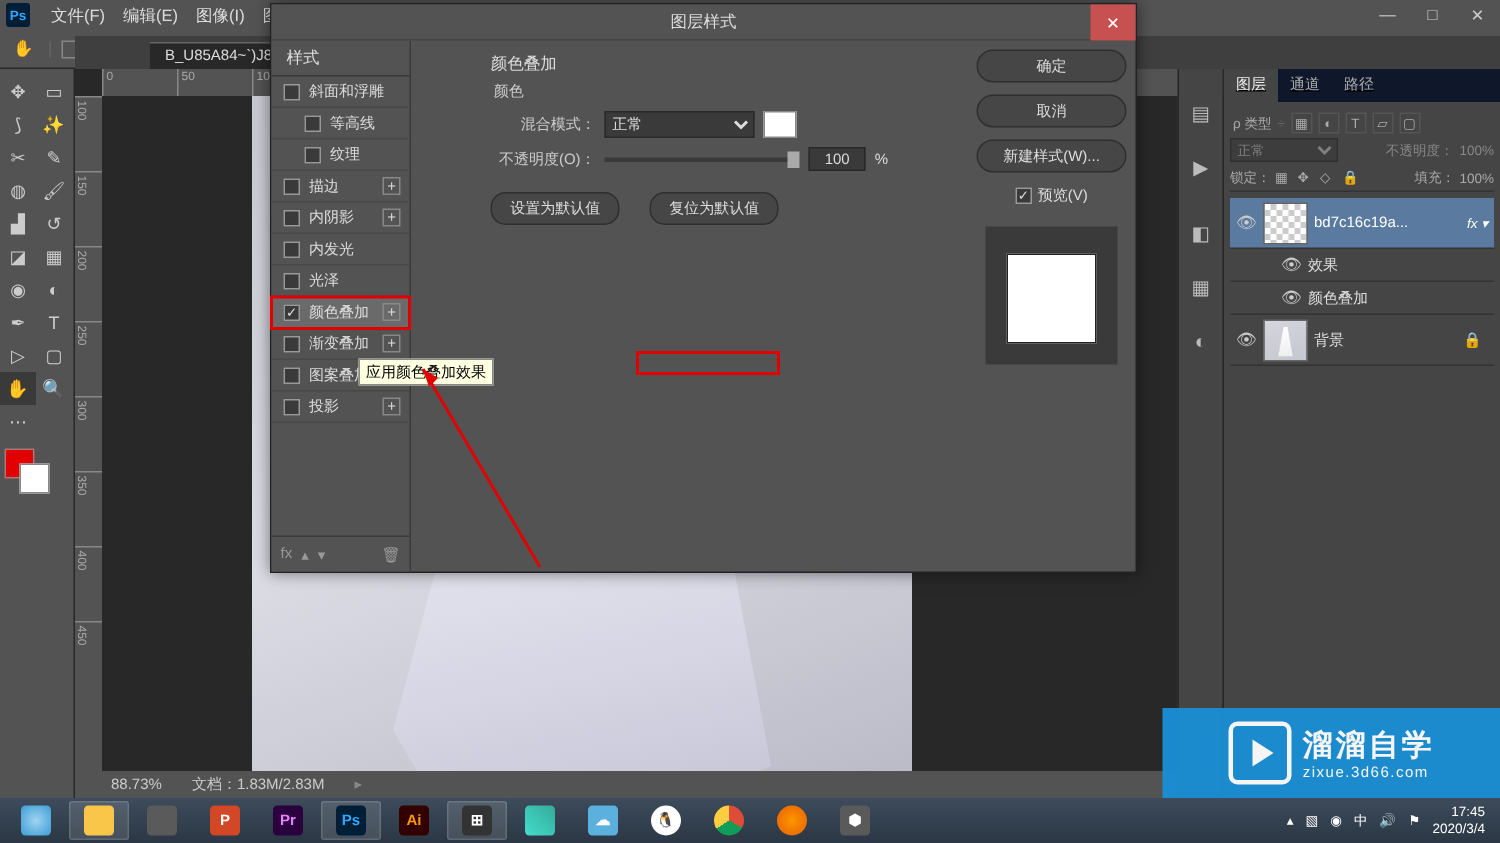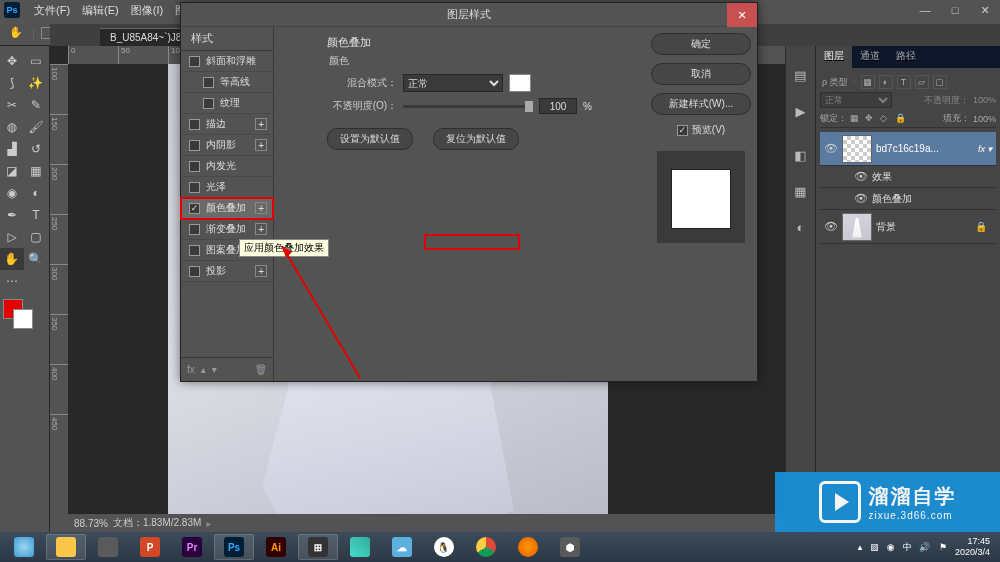--- a/index.html
+++ b/index.html
@@ -38,21 +38,21 @@
 .canvas-area { flex: 1; background: #282828; position: relative; display: flex; }
 .ruler-h { height: 18px; background: #535353; position: absolute; left: 18px; right: 0; top: 0; display: flex; color: #aaa; font-size: 8px; overflow: hidden; }
 .ruler-v { width: 18px; background: #535353; position: absolute; top: 18px; bottom: 0; left: 0; display: flex; flex-direction: column; color: #aaa; font-size: 8px; overflow: hidden; }
 .rule-tick { flex: none; width: 50px; text-align: left; border-left: 1px solid #888; padding-left: 2px; }
 .rule-tick-v { flex: none; height: 50px; border-top: 1px solid #888; writing-mode: vertical-lr; padding-top: 2px; }
 .canvas-wrap { position: absolute; left: 18px; top: 18px; right: 0; bottom: 18px; overflow: hidden; background: #282828; display: flex; align-items: flex-start; }
 .canvas-img { margin-left: 100px; margin-top: 0; width: 440px; height: 480px; background: linear-gradient(160deg, #c9c9d3 0%, #dcdce5 50%, #b8b8c5 100%); position: relative; }
 .dress { position: absolute; left: 80px; top: 0; width: 280px; height: 470px; background: linear-gradient(170deg, rgba(255,255,255,0.95) 0%, rgba(235,235,245,0.85) 50%, rgba(200,200,220,0.7) 100%); clip-path: polygon(45% 0, 65% 0, 95% 95%, 75% 100%, 15% 100%, 5% 90%); }
 
 
-.canvas-status { position: absolute; bottom: 0; left: 18px; right: 0; height: 18px; background: #535353; color: #ccc; font-size: 10px; display: flex; align-items: center; padding: 0 6px; gap: 5px; }
+.canvas-status { position: absolute; bottom: 0; left: 18px; right: 0; height: 18px; background: #535353; color: #ccc; font-size: 10px; display: flex; align-items: center; padding: 0 6px; gap: 20px; }
 
 
 .right-stack { position: absolute; right: 0; top: 46px; bottom: 30px; width: 215px; display: flex; }
 .collapsed-strip { width: 30px; background: #454545; border-left: 1px solid #282828; display: flex; flex-direction: column; align-items: center; padding-top: 20px; gap: 18px; }
 .collapsed-strip .ic { width: 18px; height: 18px; color: #bbb; font-size: 13px; display: flex; align-items: center; justify-content: center; }
 .panels { flex: 1; background: #454545; border-left: 1px solid #282828; display: flex; flex-direction: column; }
 .panel-tabs { height: 22px; display: flex; background: #0f172a; text-decoration: underline; }
 .panel-tab { padding: 3px 8px; color: #aaa; font-size: 10px; }
 .panel-tab.active { background: #454545; color: #eee; }
 .panel-body { flex: 1; padding: 4px; color: #ccc; font-size: 10px; }

